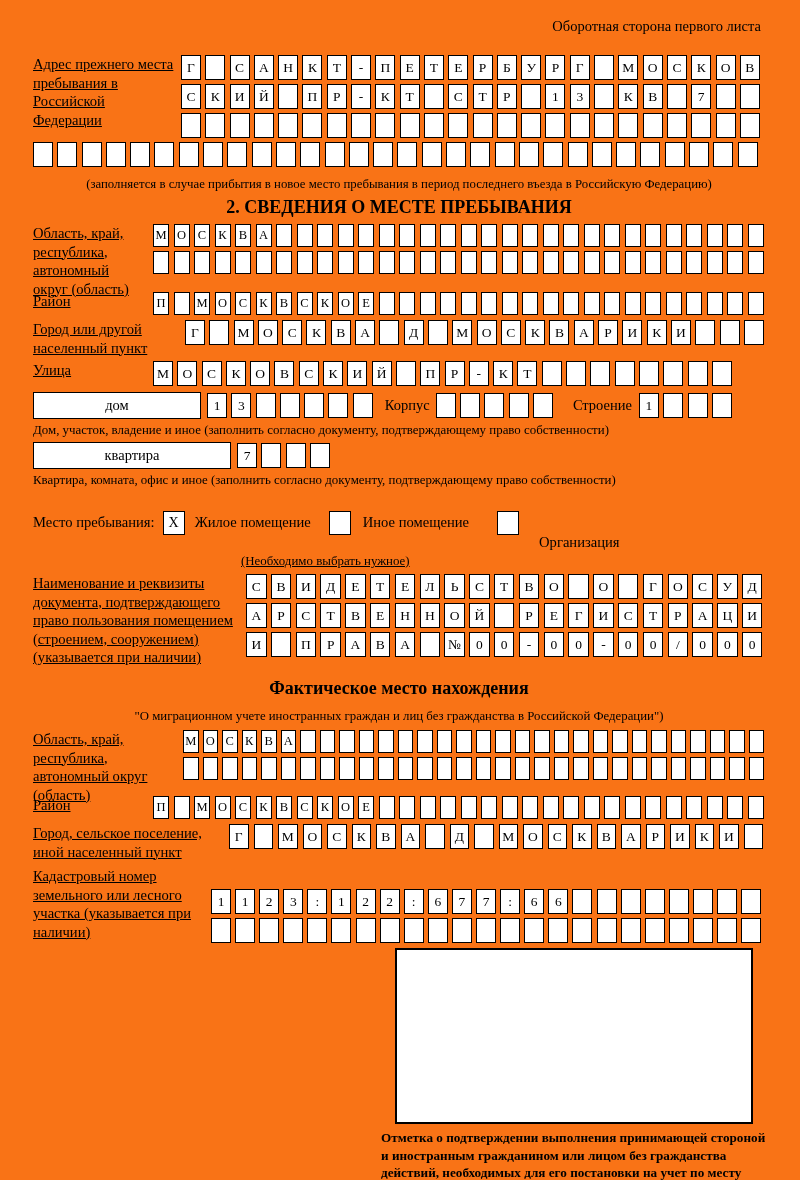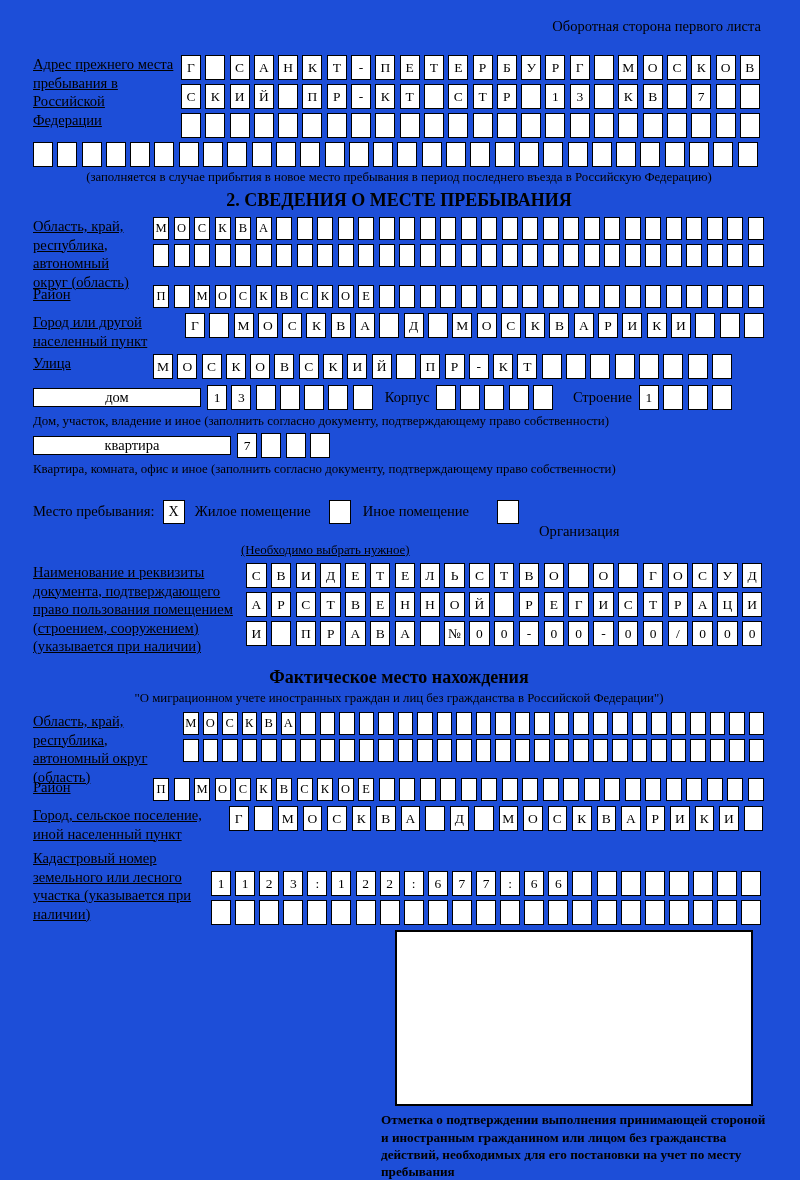--- a/index.html
+++ b/index.html
@@ -1,18 +1,18 @@
 <!DOCTYPE html>
 <html><head>
 <meta charset="utf-8">
 <style>
   html,body{margin:0;padding:0;background:#fff;}
   .page{
     width:800px;height:1180px;box-sizing:border-box;
-    padding:18px 35px 16px 33px;background:#1d4ed8;color:#000;
+    padding:18px 35px 16px 33px;background:#f97316;color:#000;
     font-family:"Liberation Serif","DejaVu Serif",serif;
     overflow:hidden;position:relative;
   }
   .back-note{text-align:right;font-size:14.5px;padding-right:4px;}
   .frow{display:flex;align-items:flex-start;}
   .flabel{font-size:14.6px;line-height:1.27;box-sizing:border-box;padding-right:6px;flex:none;text-decoration:underline;}
   .lw148{width:148px;}
   .lw120{width:120px;}
   .lw152{width:152px;}
   .lw213{width:213px;}
@@ -26,29 +26,29 @@
     display:flex;align-items:center;justify-content:center;
     font-size:13.5px;height:25px;
   }
   .g24{gap:4.3px}  .g24 .box{width:20px;}
   .g30{gap:4.5px}  .g30 .box{width:16px;height:23px;font-size:12.5px;}
   .g30b{gap:4px}   .g30b .box{width:15.5px;height:23px;font-size:12.5px;}
   .g21{gap:4.3px}  .g21 .box{width:20.5px;}
   .g23{gap:4.1px}  .g23 .box{width:20px;}
   .g22{gap:5px}    .g22 .box{width:19.5px;}
   .fullrow{margin-top:4px;}
-  .cnote{text-align:center;font-size:12.8px;margin-top:3px;}
+  .cnote{text-align:center;font-size:12.8px;margin-top:10px;}
   .lnote{font-size:12.9px;margin-top:4px;}
   .btitle{text-align:center;font-weight:bold;font-size:18px;margin-top:5px;}
   .mt4{margin-top:4px}.mt5{margin-top:5px}.mt6{margin-top:6px}.mt8{margin-top:8px}
   .mt10{margin-top:10px}.mt12{margin-top:12px}.mt20{margin-top:20px}
   .oblast-row{height:56px;}
   .doc-row{height:96px;}
   .field-box{
-    border:1.5px solid #000;height:19px;box-sizing:border-box;flex:none;
+    border:1.5px solid #000;height:27px;box-sizing:border-box;flex:none;
     display:flex;align-items:center;justify-content:center;font-size:14.5px;background:#fff;
   }
   .fb-dom{width:168px;}
   .fb-kv{width:198px;}
   .comp-row{display:flex;align-items:center;}
   .inline-label{font-size:14.5px;flex:none;}
   .mesto-row{display:flex;align-items:center;font-size:14.6px;}
   .cbox{
     width:22px;height:24px;border:1.5px solid #000;box-sizing:border-box;flex:none;
     display:flex;align-items:center;justify-content:center;font-size:14px;background:#fff;

